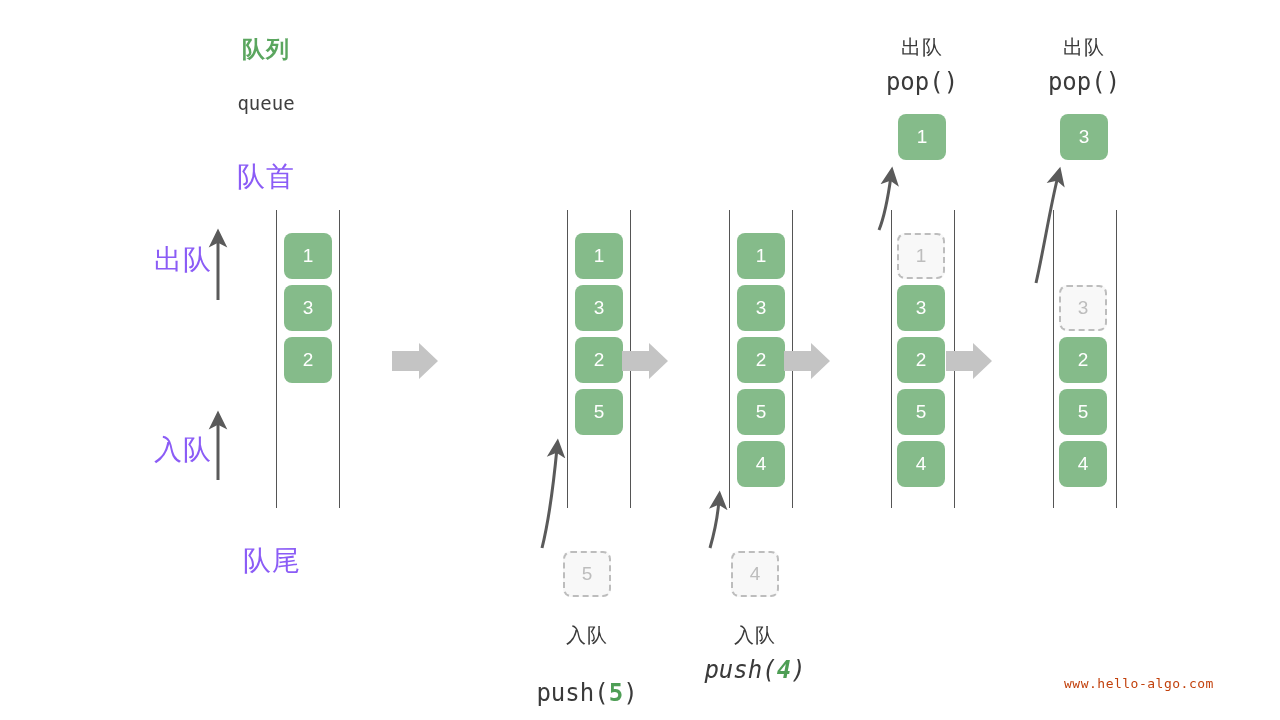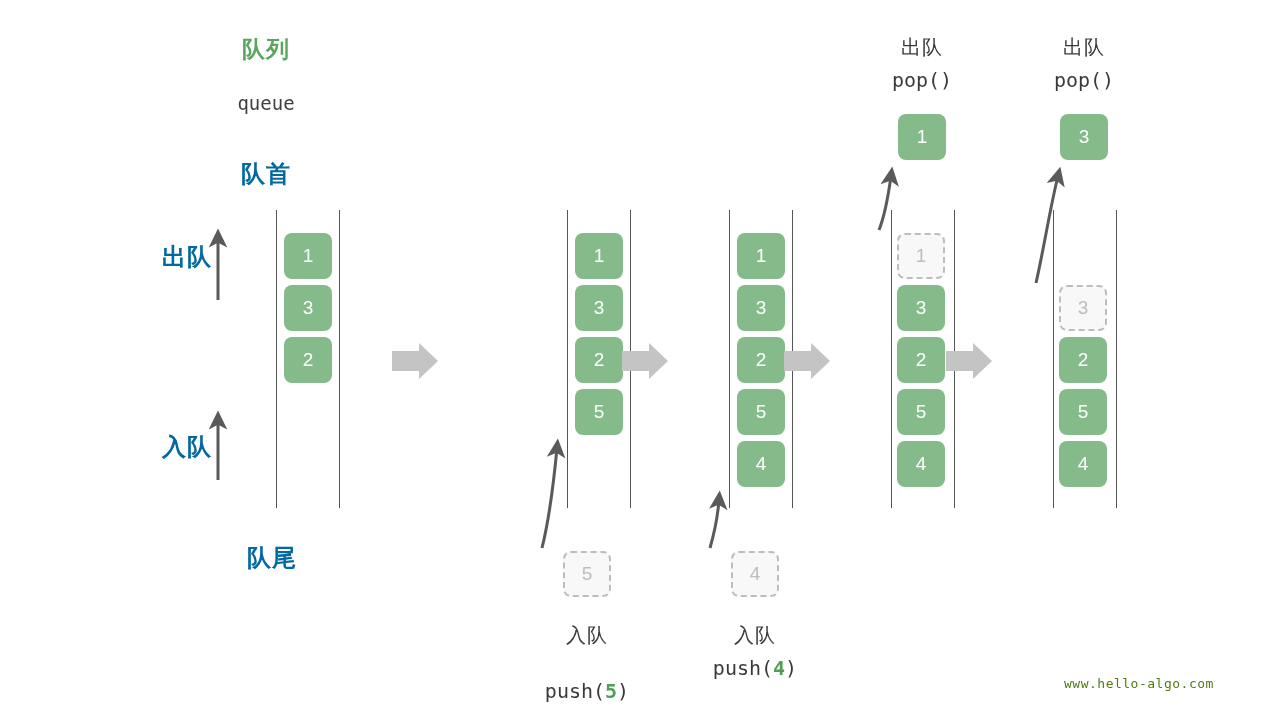--- a/index.html
+++ b/index.html
@@ -31,43 +31,43 @@
     text-align: center;
     letter-spacing: 1px;
   }
   .title-en {
     font-family: "DejaVu Sans Mono", "Liberation Mono", monospace;
     font-size: 19px;
     color: #3f3f3f;
     text-align: center;
   }
   .label-bold {
-    font-size: 24px;
-    font-weight: bold;
-    color: #0369a1;
+    font-size: 28px;
+    font-weight: normal;
+    color: #8b5cf6;
     text-align: center;
     letter-spacing: 1px;
   }
   .op-cn {
     font-size: 20px;
     color: #3a3a3a;
     text-align: center;
     letter-spacing: 1px;
   }
   .op-code {
     font-family: "DejaVu Sans Mono", "Liberation Mono", monospace;
-    font-size: 20px;
+    font-size: 24px;
     color: #3a3a3a;
     text-align: center;
   }
   .op-code .arg { color: #4e9e55; font-weight: bold; }
   .watermark {
     font-family: "DejaVu Sans Mono", "Liberation Mono", monospace;
     font-size: 13px;
-    color: #4d7c0f;
+    color: #c2410c;
     letter-spacing: 0.5px;
   }
 
   
   .rail {
     position: absolute;
     width: 1px;
     background: #555555;
   }
 
@@ -136,21 +136,21 @@
   <div class="abs">
     <div class="rail" style="left:689px; top:210px; height:298px;"></div>
     <div class="rail" style="left:752px; top:210px; height:298px;"></div>
     <div class="cell" style="left:697px; top:233px;">1</div>
     <div class="cell" style="left:697px; top:285px;">3</div>
     <div class="cell" style="left:697px; top:337px;">2</div>
     <div class="cell" style="left:697px; top:389px;">5</div>
     <div class="cell" style="left:697px; top:441px;">4</div>
     <div class="cell ghost" style="left:691px; top:551px;">4</div>
     <div class="abs op-cn" style="left:635px; top:622px; width:160px;">入队</div>
-    <div class="abs op-code" style="left:635px; top:656px; width:160px;"><span>push(</span><span class="arg">4</span><span>)</span></div>
+    <div class="abs op-code" style="left:635px; top:656px; width:160px;font-style:italic;"><span>push(</span><span class="arg">4</span><span>)</span></div>
   </div>
 
   <div class="abs">
     <div class="abs op-cn" style="left:802px; top:34px; width:160px;">出队</div>
     <div class="abs op-code" style="left:802px; top:68px; width:160px;">pop()</div>
     <div class="cell" style="left:858px; top:114px;">1</div>
     <div class="rail" style="left:851px; top:210px; height:298px;"></div>
     <div class="rail" style="left:914px; top:210px; height:298px;"></div>
     <div class="cell ghost" style="left:857px; top:233px;">1</div>
     <div class="cell" style="left:857px; top:285px;">3</div>

